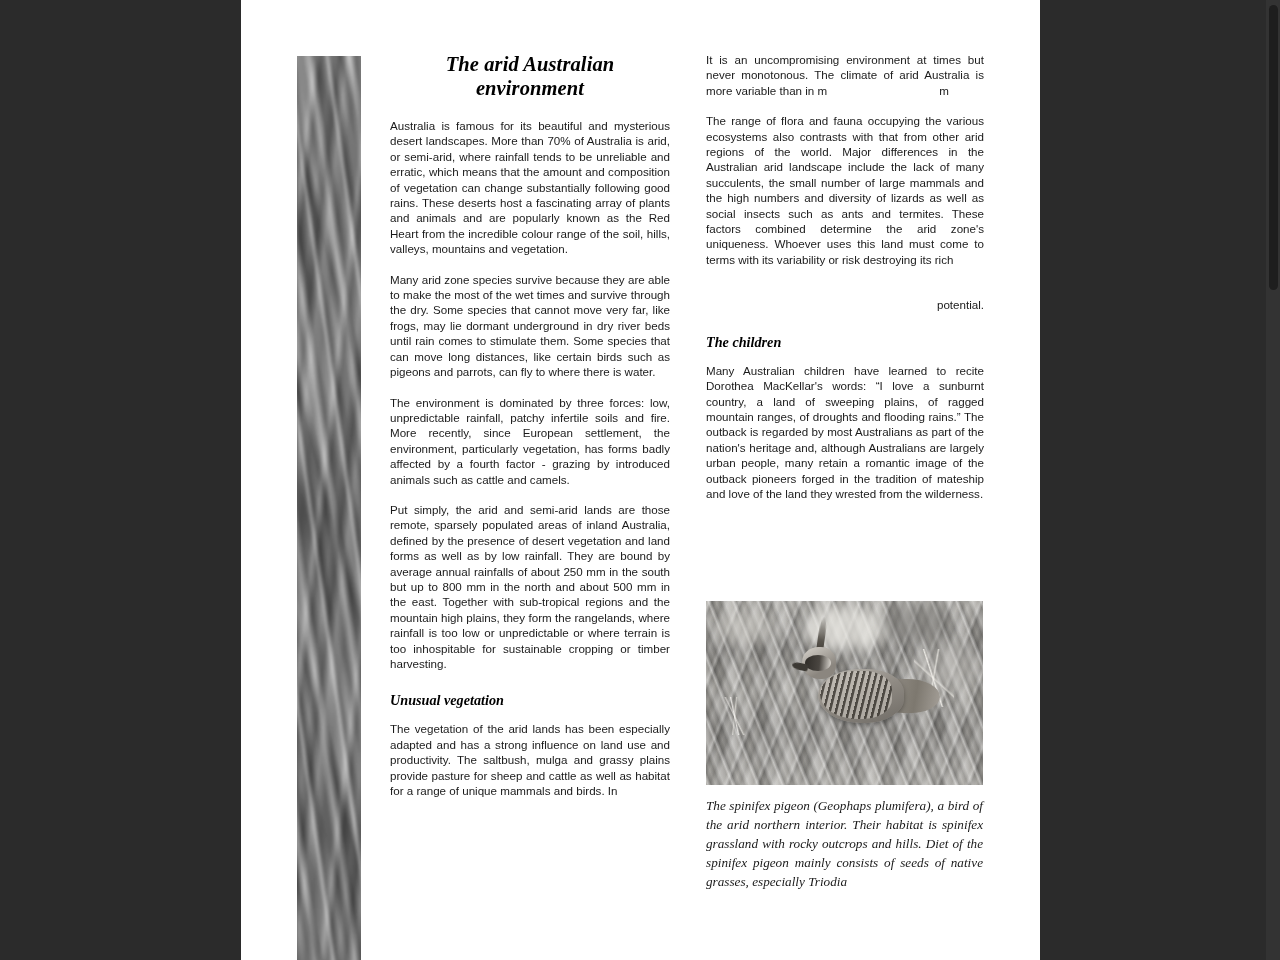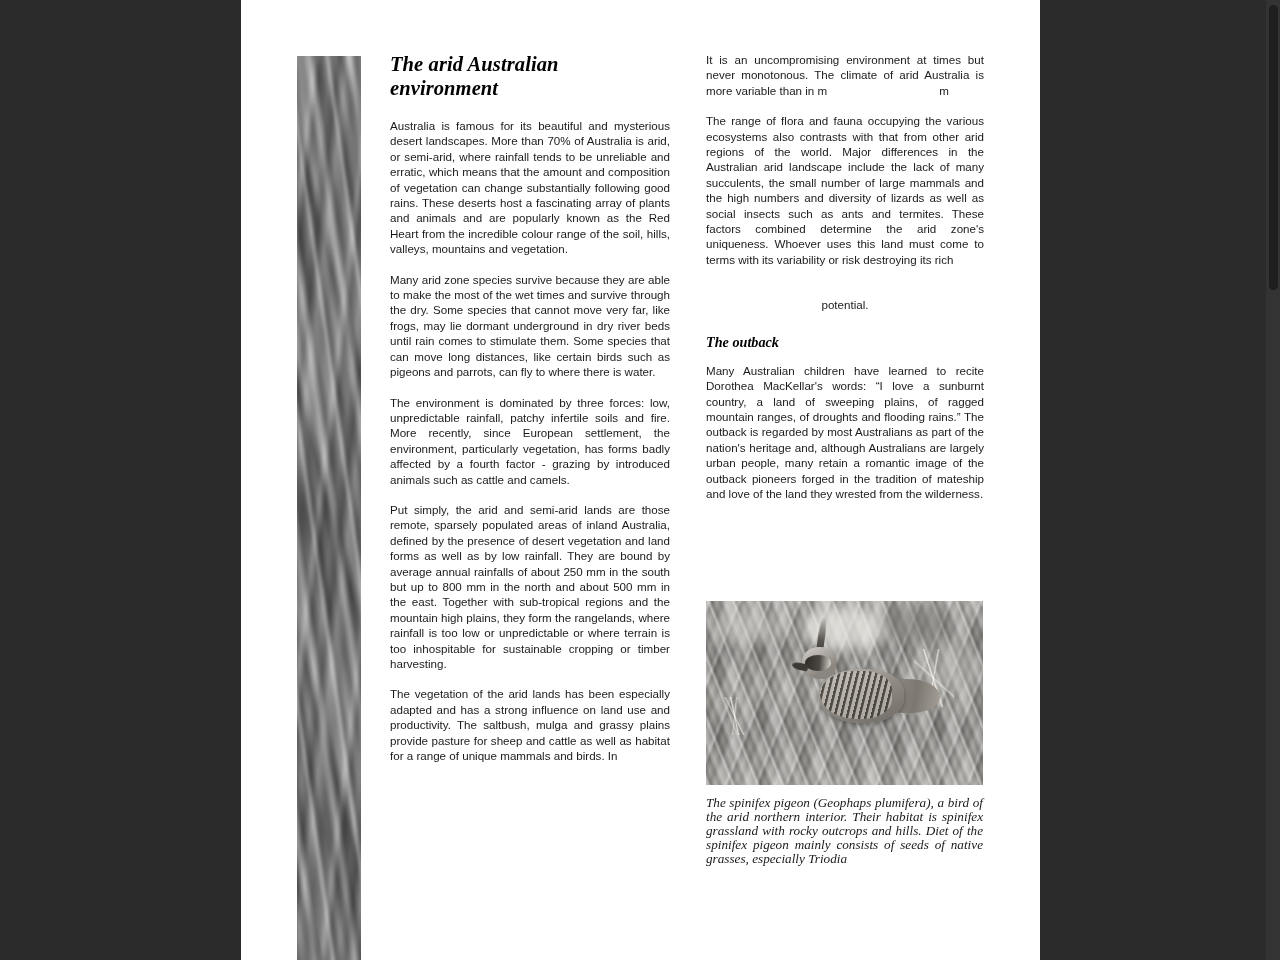--- a/index.html
+++ b/index.html
@@ -83,21 +83,21 @@
   #col-right { left: 465px; width: 278px; }   
 
   h1.doc-title {
     font-family: "Liberation Serif", serif;
     font-style: italic;
     font-weight: bold;
     font-size: 20.5px;
     line-height: 24px;
     color: #000;
     margin: 0 0 18px 0;
-    text-align: left;
+    text-align: center;
     letter-spacing: 0.1px;
   }
 
   h2.section-heading {
     font-family: "Liberation Serif", serif;
     font-style: italic;
     font-weight: bold;
     font-size: 14.2px;
     line-height: 18px;
     color: #000;
@@ -113,21 +113,21 @@
   p.body-text.last { margin-bottom: 0; }
 
   b.num { font-weight: normal; }
 
   
   .gap-artifact { display: inline-block; width: 112px; }
 
   
   p.orphan-line {
     margin: 30px 0 0 0;
-    text-align: center;
+    text-align: right;
   }
 
   
   #photo-figure {
     position: absolute;
     left: 465px;
     top: 601px;
     width: 277px;
   }
   #photo {
@@ -248,21 +248,21 @@
       linear-gradient(78deg, transparent 47%, rgba(250,248,244,0.75) 49%, transparent 52%),
       linear-gradient(64deg, transparent 47%, rgba(245,243,238,0.60) 49%, transparent 52%),
       linear-gradient(96deg, transparent 47%, rgba(240,238,232,0.55) 49%, transparent 52%);
     filter: blur(0.5px);
   }
 
   figcaption.photo-caption {
     font-family: "Liberation Serif", serif;
     font-style: italic;
     font-size: 13.2px;
-    line-height: 14px;
+    line-height: 19px;
     color: #1a1a1a;
     text-align: justify;
     margin-top: 11px;
   }
 
   
   #scrollbar-track {
     position: absolute;
     right: 0; top: 0;
     width: 14px; height: 960px;
@@ -296,35 +296,36 @@
       <p class="body-text">Many arid zone species survive because they are able to make the most of the wet times and survive through the dry. Some species that cannot move very far, like frogs, may lie dormant underground in dry river beds until rain comes to stimulate them. Some species that can move long distances, like certain birds such as pigeons and parrots, can fly to where there is water.</p>
 
 
 
       <p class="body-text">The environment is dominated by three forces: low, unpredictable rainfall, patchy infertile soils and fire. More recently, since European settlement, the environment, particularly vegetation, has forms badly affected by a fourth factor - grazing by introduced animals such as cattle and camels.</p>
 
       <p class="body-text">
         <span>Put simply, the arid and semi-arid lands are those remote, sparsely populated areas of inland Australia, defined by the presence of desert vegetation and land forms as well as by low rainfall.  They are bound by average annual rainfalls of about </span><b class="num">250</b><span> mm in the south but up to </span><b class="num">800</b><span> mm in the north and about </span><b class="num">500</b><span> mm in the east. Together with sub-tropical regions and the mountain high plains, they form the rangelands, where rainfall is too low or unpredictable or where terrain is too inhospitable for sustainable cropping or timber harvesting.</span>
       </p>
 
+      <h2 class="section-heading">Unusual vegetation</h2>
 
       <p class="body-text last">The vegetation of the arid lands has been especially adapted and has a strong influence on land use and productivity. The saltbush, mulga and grassy plains provide pasture for sheep and cattle as well as habitat for a range of unique mammals and birds. In</p>
     </div>
 
     <div id="col-right" class="column">
 
       <p class="body-text">
         <span>It is an uncompromising environment at times but never monotonous. The climate of arid Australia is more variable than in m</span><span class="gap-artifact"></span><span>m</span><br>
       </p>
 
       <p class="body-text">The range of flora and fauna occupying the various ecosystems also contrasts with that from other arid regions of the world.  Major differences in the Australian arid landscape include the lack of many succulents, the small number of large mammals and the high numbers and diversity of lizards as well as social insects such as ants and termites. These factors combined determine the arid zone's uniqueness.  Whoever uses this land must come to terms with its variability or risk destroying its rich</p>
 
       <p class="orphan-line">potential.</p>
 
-      <h2 class="section-heading">The outback</h2>
+      <h2 class="section-heading">The children</h2>
 
       <p class="body-text last">Many Australian children have learned to recite Dorothea MacKellar's words: “I love a sunburnt country, a land of sweeping plains, of ragged mountain ranges, of droughts and flooding rains.” The outback is regarded by most Australians as part of the nation's heritage and, although Australians are largely urban people, many retain a romantic image of the outback pioneers forged in the tradition of mateship and love of the land they wrested from the wilderness.</p>
     </div>
 
     <figure id="photo-figure" style="margin:0;">
       <div id="photo">
         <div class="ground"></div>
         <div class="blob b1"></div>
         <div class="blob b2"></div>
         <div class="blob b3"></div>

